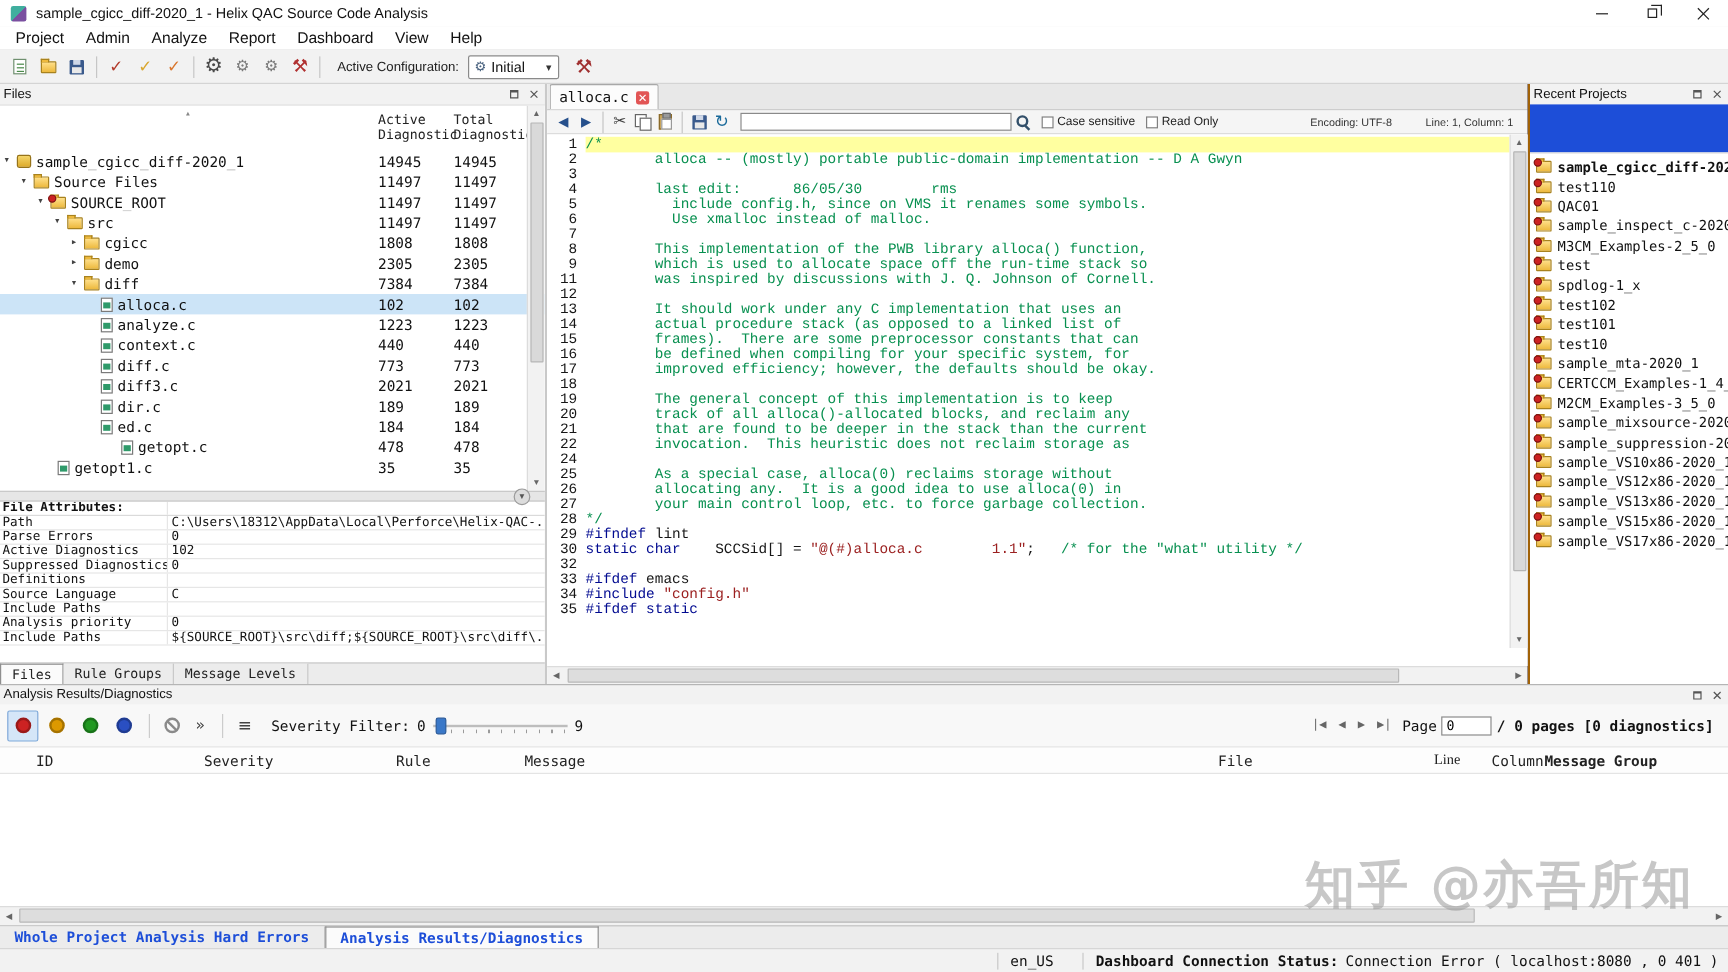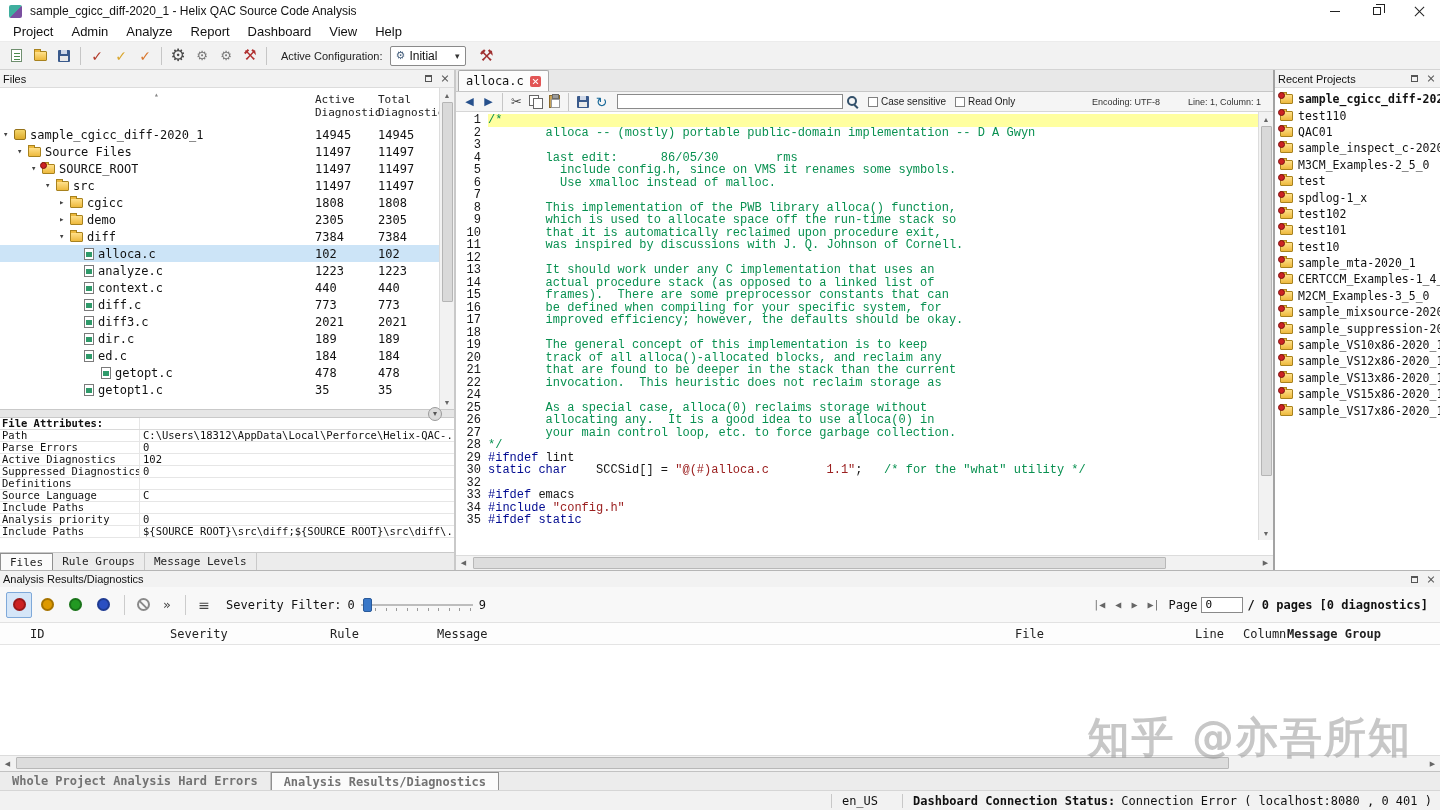--- a/index.html
+++ b/index.html
@@ -130,21 +130,21 @@
   .code-text.hl{background:#ffffa0;}
   .c-com{color:#089050;} .c-pre{color:#000a90;} .c-kw{color:#000a90;} .c-str{color:#9b2020;} .c-pln{color:#161616;}
   .ed-vscroll{position:absolute;right:0;top:0;bottom:15px;width:15px;background:#f2f2f2;border-left:1px solid #dcdcdc;
     display:flex;flex-direction:column;align-items:center;}
   .ed-hscroll{height:15px;background:#f2f2f2;border-top:1px solid #dcdcdc;display:flex;align-items:center;flex:none;}
   .hs-arrow{width:15px;height:100%;display:flex;align-items:center;justify-content:center;font-size:7px;color:#666;flex:none;}
   .hs-track{flex:1;height:100%;position:relative;}
   .hs-thumb{position:absolute;top:1px;height:12px;background:#dddddd;border:1px solid #b8b8b8;border-radius:1px;}
 
   
-  .recent-panel{width:167px;flex:none;display:flex;flex-direction:column;border-left:2px solid #a3a3a3;background:#1d4ed8;}
+  .recent-panel{width:167px;flex:none;display:flex;flex-direction:column;border-left:2px solid #a16207;background:#1d4ed8;gap:40px;}
   .recent-list{flex:1;background:#fff;border-top:1px solid #dcdcdc;overflow:hidden;padding-top:3px;}
   .rp-item{height:16.4px;display:flex;align-items:center;padding-left:5px;font-family:"DejaVu Sans Mono",monospace;
     font-size:11.5px;color:#111;white-space:nowrap;overflow:hidden;gap:5px;}
   .rp-item.bold{font-weight:bold;}
 
   
   .res-header{height:17px;background:#f2f2f2;border-top:1px solid #b5b5b5;display:flex;align-items:center;padding:0 3px;font-size:11px;color:#111;flex:none;}
   .res-header .spacer{flex:1;}
   .res-toolbar{height:36px;background:#f8f8f8;border-bottom:1px solid #e2e2e2;display:flex;align-items:center;padding:0 6px;flex:none;
     font-family:"DejaVu Sans Mono",monospace;font-size:12px;color:#111;}
@@ -169,21 +169,21 @@
     font-family:"DejaVu Sans Mono",monospace;font-size:12px;color:#222;flex:none;}
   .res-col{flex:none;overflow:hidden;white-space:nowrap;}
   .res-col:first-child{padding-left:30px;}
   .res-body{flex:1;background:#fff;}
 
   
   .global-hscroll{height:16px;background:#f2f2f2;border-top:1px solid #dcdcdc;display:flex;align-items:center;flex:none;}
 
   
   .bottom-tabs{height:19px;background:#ececec;border-top:1px solid #c2c2c2;display:flex;align-items:stretch;flex:none;}
-  .btab{padding:0 12px;display:flex;align-items:center;font-family:"DejaVu Sans Mono",monospace;font-size:12px;font-weight:bold;color:#737373;
+  .btab{padding:0 12px;display:flex;align-items:center;font-family:"DejaVu Sans Mono",monospace;font-size:12px;font-weight:bold;color:#1d4ed8;
     background:#ececec;border-right:1px solid #c2c2c2;}
   .btab.active{background:#fbfbfb;border:1px solid #8f8f8f;border-bottom:none;}
 
   
   .statusbar{height:20px;background:#f2f2f2;border-top:1px solid #d6d6d6;display:flex;align-items:center;justify-content:flex-end;
     font-family:"DejaVu Sans Mono",monospace;font-size:12px;color:#111;padding-right:8px;flex:none;}
   .sb-sep{width:1px;height:14px;background:#c8c8c8;margin:0 10px;}
   .sb-locale{margin-right:14px;}
   .sb-label{font-weight:bold;margin-right:6px;}
 
@@ -419,21 +419,21 @@
             <div class="tree-row">
               <div class="tree-label" style="padding-left: 90px;">
                 <span class="expander"></span>
                 <span class="node-icon icon-file"></span>
                 <span class="node-text">getopt.c</span>
               </div>
               <div class="tree-num">478</div>
               <div class="tree-num">478</div>
             </div>
             <div class="tree-row">
-              <div class="tree-label" style="padding-left: 73px;">
+              <div class="tree-label" style="padding-left: 37px;">
                 <span class="expander"></span>
                 <span class="node-icon icon-file"></span>
                 <span class="node-text">getopt1.c</span>
               </div>
               <div class="tree-num">35</div>
               <div class="tree-num">35</div>
             </div>
           </div>
         <div class="tree-vscroll">
           <span class="vs-arrow">▲</span>
@@ -572,24 +572,20 @@
               <span class="ln">7</span>
               <span class="code-text"></span>
             </div>
             <div class="code-line">
               <span class="ln">8</span>
               <span class="code-text"><span class="c-com">        This implementation of the PWB library alloca() function,</span></span>
             </div>
             <div class="code-line">
               <span class="ln">9</span>
               <span class="code-text"><span class="c-com">        which is used to allocate space off the run-time stack so</span></span>
-            </div>
-            <div class="code-line">
-              <span class="ln">10</span>
-              <span class="code-text"><span class="c-com">        that it is automatically reclaimed upon procedure exit,</span></span>
             </div>
             <div class="code-line">
               <span class="ln">11</span>
               <span class="code-text"><span class="c-com">        was inspired by discussions with J. Q. Johnson of Cornell.</span></span>
             </div>
             <div class="code-line">
               <span class="ln">12</span>
               <span class="code-text"></span>
             </div>
             <div class="code-line">
@@ -848,21 +844,21 @@
       <span class="pager-info">/ 0 pages [0 diagnostics]</span>
     </span>
   </div>
 
   <div class="res-cols" id="res-cols">
       <div class="res-col" style="width: 170px;">ID</div>
       <div class="res-col" style="width: 160px;">Severity</div>
       <div class="res-col" style="width: 107px;">Rule</div>
       <div class="res-col" style="width: 578px;">Message</div>
       <div class="res-col" style="width: 180px;">File</div>
-      <div class="res-col" style="width: 48px;">Line</div>
+      <div class="res-col" style="width: 48px; font-family: Liberation Serif, serif;">Line</div>
       <div class="res-col" style="width: 44px;">Column</div>
       <div class="res-col" style="flex: 1 1 0%; font-weight: bold;">Message Group</div>
     </div>
   <div class="res-body"></div>
 
   <div class="global-hscroll">
     <span class="hs-arrow">◀</span>
     <span class="hs-track">
         <span class="hs-thumb" style="left:1px;width:86%"></span>
       </span>

